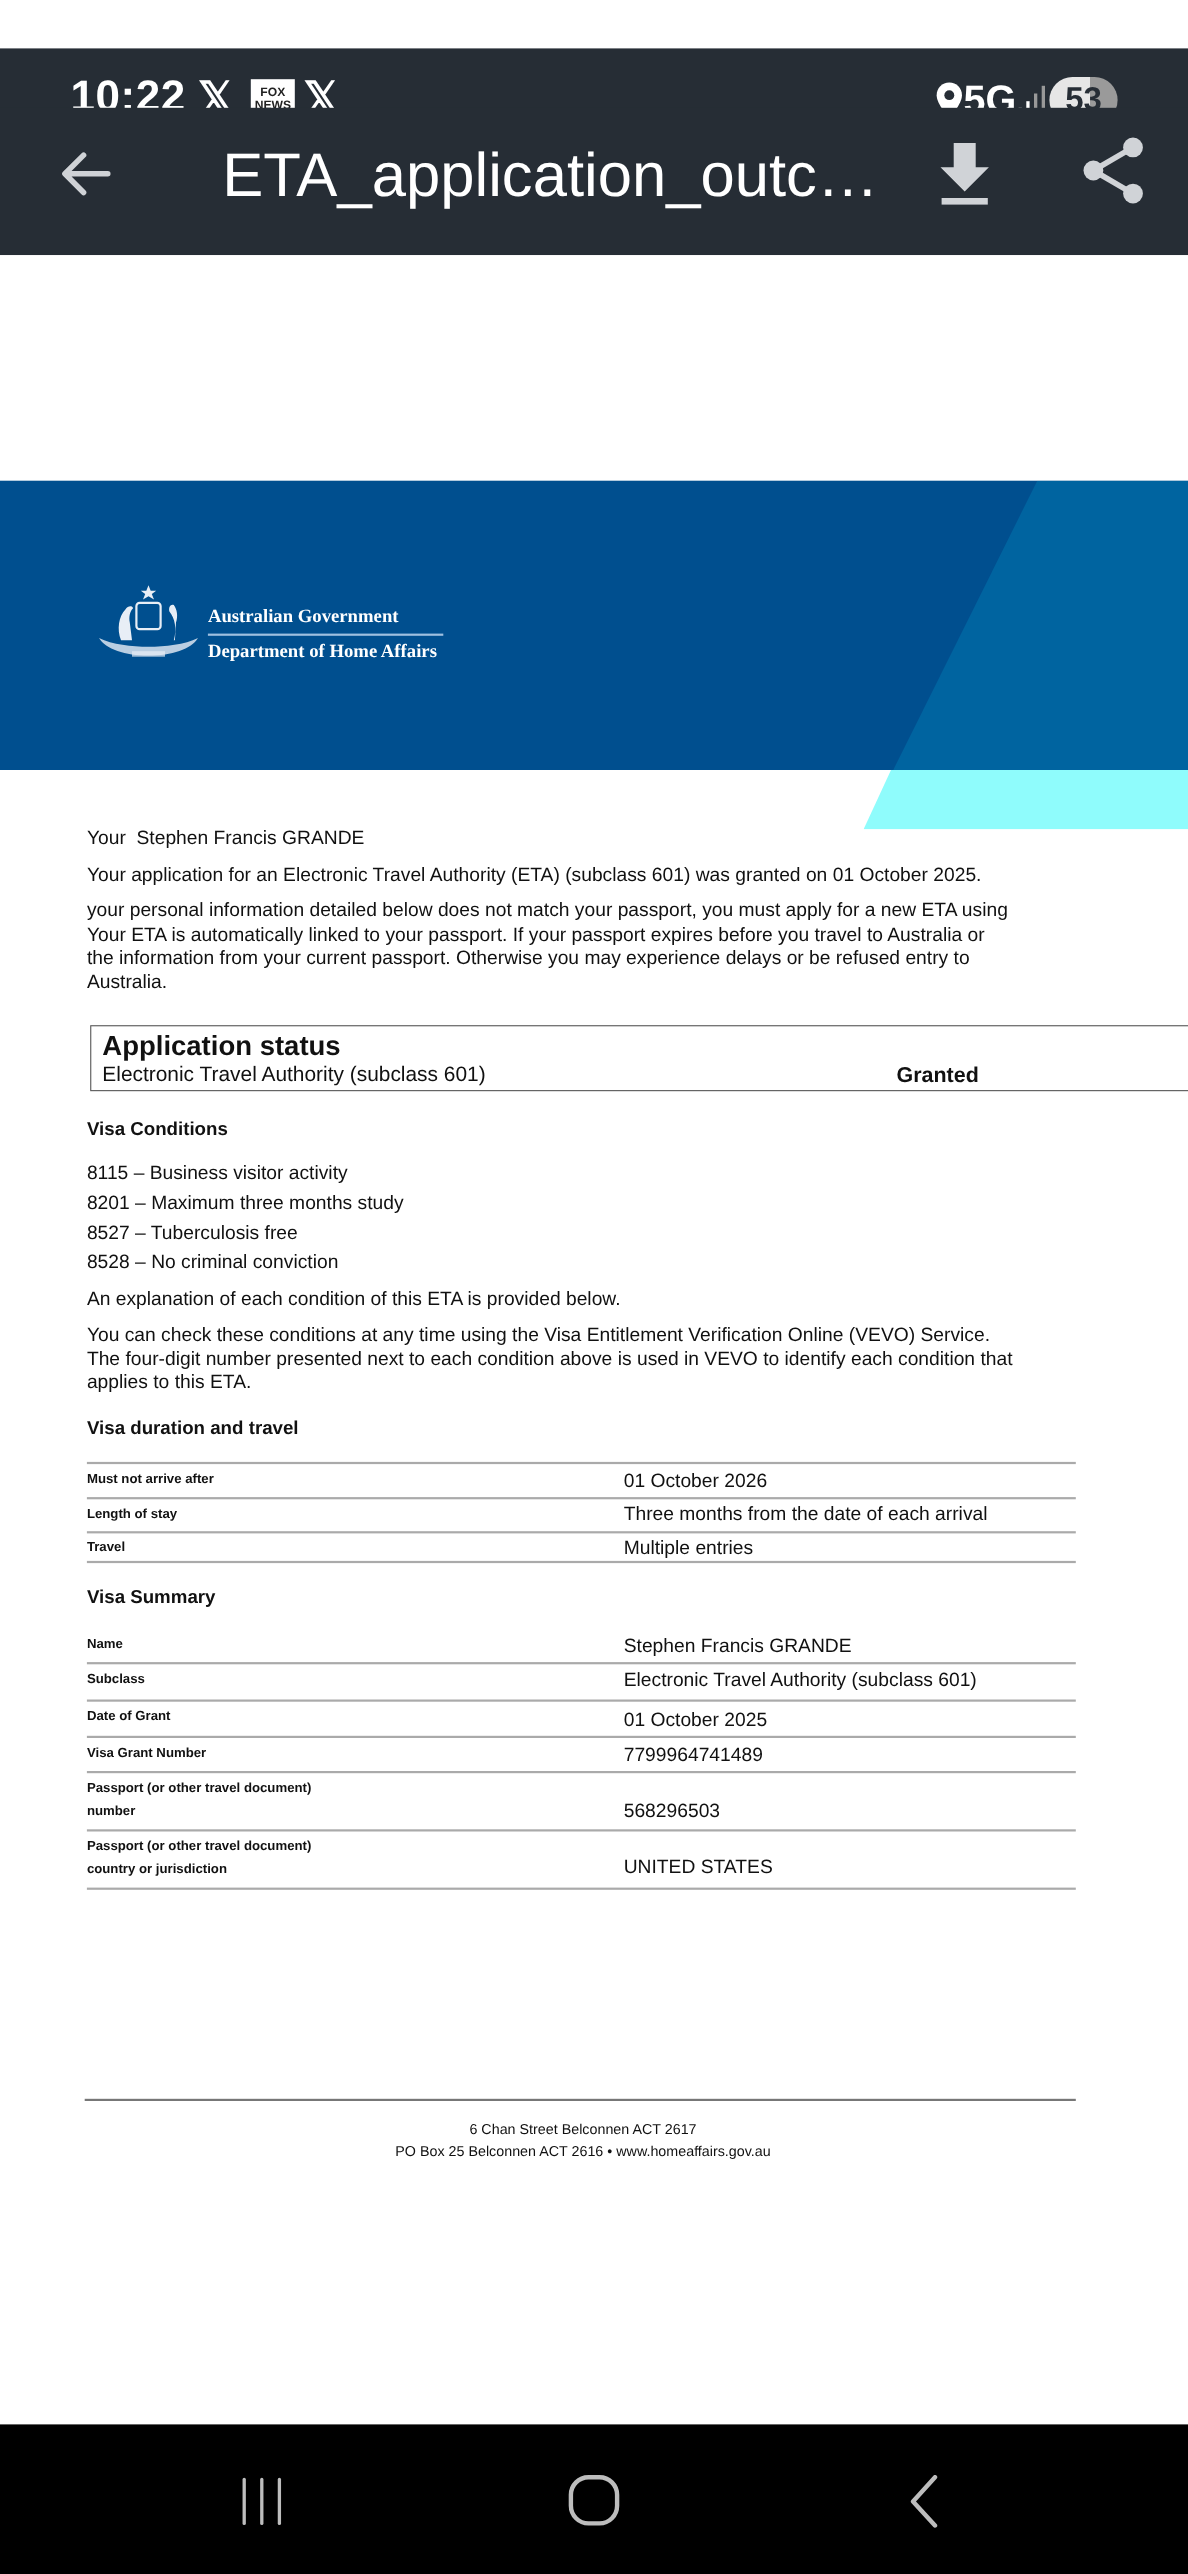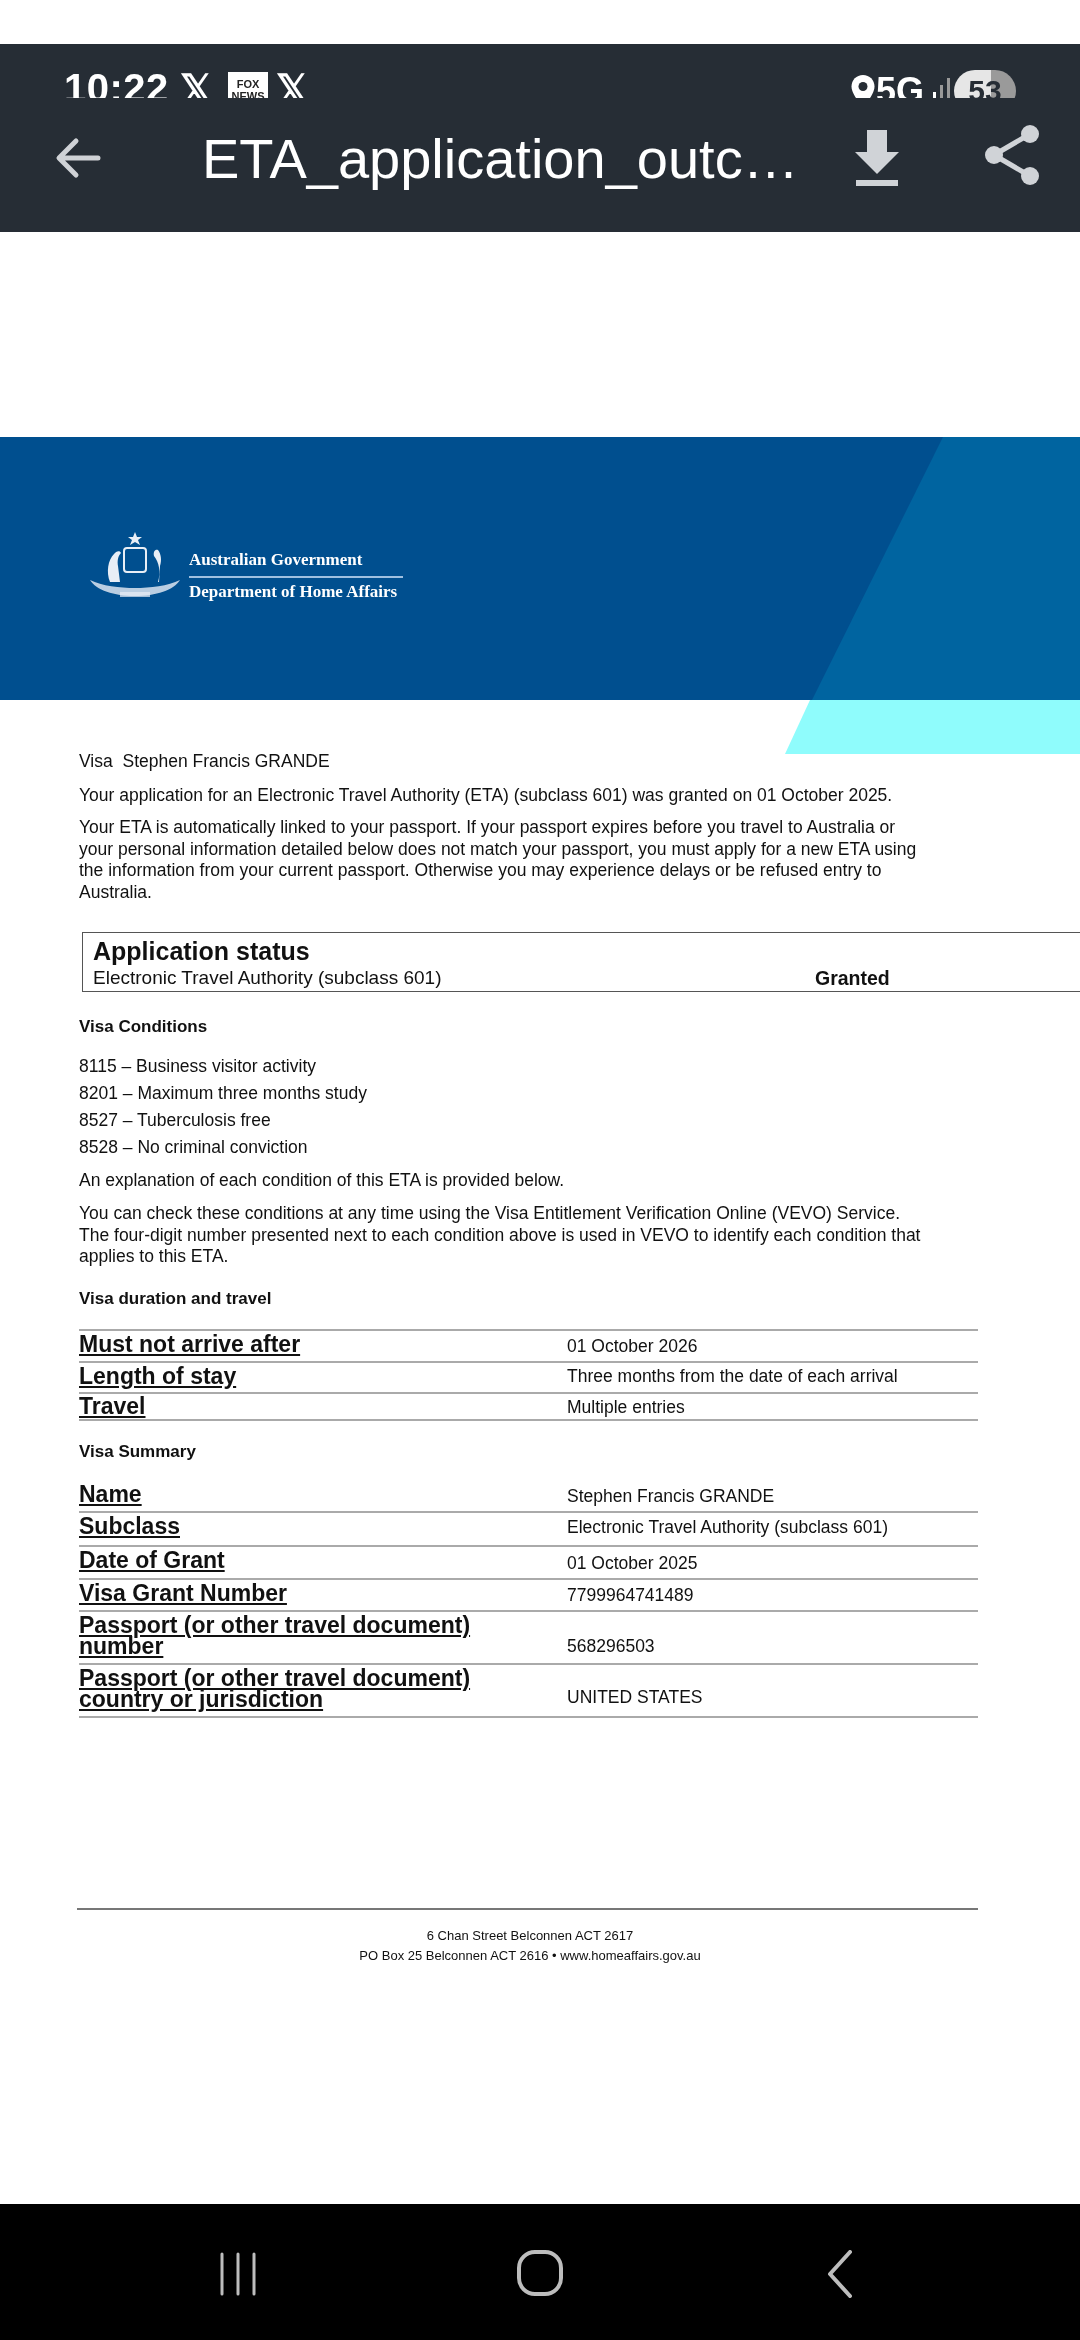--- a/index.html
+++ b/index.html
@@ -23,21 +23,21 @@
   .gov-text .l1 { font-size:17px; padding-bottom:6px; border-bottom:2px solid #9fc0e0; width:214px; }
   .gov-text .l2 { font-size:17px; padding-top:4px; }
   .txt { position:absolute; left:79px; font-size:17.5px; line-height:21.5px; color:#111; }
   .status-box { position:absolute; left:82px; top:932px; width:1010px; height:60px; border:1.5px solid #555; box-sizing:border-box;text-align:right; }
   .status-box .h { position:absolute; left:10px; top:4px; font-size:25px; font-weight:bold; }
   .status-box .sub { position:absolute; left:10px; top:34px; font-size:19px; }
   .status-box .val { position:absolute; left:732px; top:34px; font-size:19.5px; font-weight:bold; }
   .h2 { position:absolute; left:79px; font-size:17px; font-weight:bold; }
   .kv-table { position:absolute; left:79px; width:899px; }
   .kv-row { position:relative; border-bottom:2px solid #aaa; }
-  .kv-row .k { position:absolute; left:0; font-size:23px; font-weight:bold; line-height:21px;text-decoration:underline; }
+  .kv-row .k { position:absolute; left:0; font-size:12px; font-weight:bold; line-height:21px; }
   .kv-row .v { position:absolute; left:488px; font-size:17.5px; line-height:21px; }
   .footer-line { position:absolute; left:77px; top:1908px; width:901px; height:2px; background:#777; }
   .footer { position:absolute; left:0; width:1060px; text-align:center; font-size:13px; color:#111; }
   .navbar { position:absolute; left:0; top:2204px; width:1080px; height:136px; background:#000; }
 </style>
 </head>
 <body>
 
 <div class="statusbar">
   <span class="sb-time">10:22</span>
@@ -100,27 +100,27 @@
     <path d="M10 50c12 6 30 8 45 8s33-2 45-8c-6 10-24 16-45 16S16 60 10 50z" opacity="0.8"></path>
     <rect x="40" y="62" width="30" height="5" opacity="0.7"></rect>
   </g>
 </svg>
 <div class="gov-text">
   <div class="l1">Australian Government</div>
   <div class="l2">Department of Home Affairs</div>
 </div>
 
 <div class="txt" style="top:751px">
-  <span>Visa</span>&nbsp;
+  <span>Your</span>&nbsp;
   <span>Stephen Francis GRANDE</span>
 </div>
 <div class="txt" style="top:785px">Your application for an Electronic Travel Authority (ETA) (subclass 601) was granted on 01 October 2025.</div>
 <div class="txt" style="top:817px">
+  <div>your personal information detailed below does not match your passport, you must apply for a new ETA using</div>
   <div>Your ETA is automatically linked to your passport. If your passport expires before you travel to Australia or</div>
-  <div>your personal information detailed below does not match your passport, you must apply for a new ETA using</div>
   <div>the information from your current passport. Otherwise you may experience delays or be refused entry to</div>
   <div>Australia.</div>
 </div>
 
 <div class="status-box">
   <span class="h">Application status</span>
   <span class="sub">Electronic Travel Authority (subclass 601)</span>
   <span class="val">Granted</span>
 </div>
 

